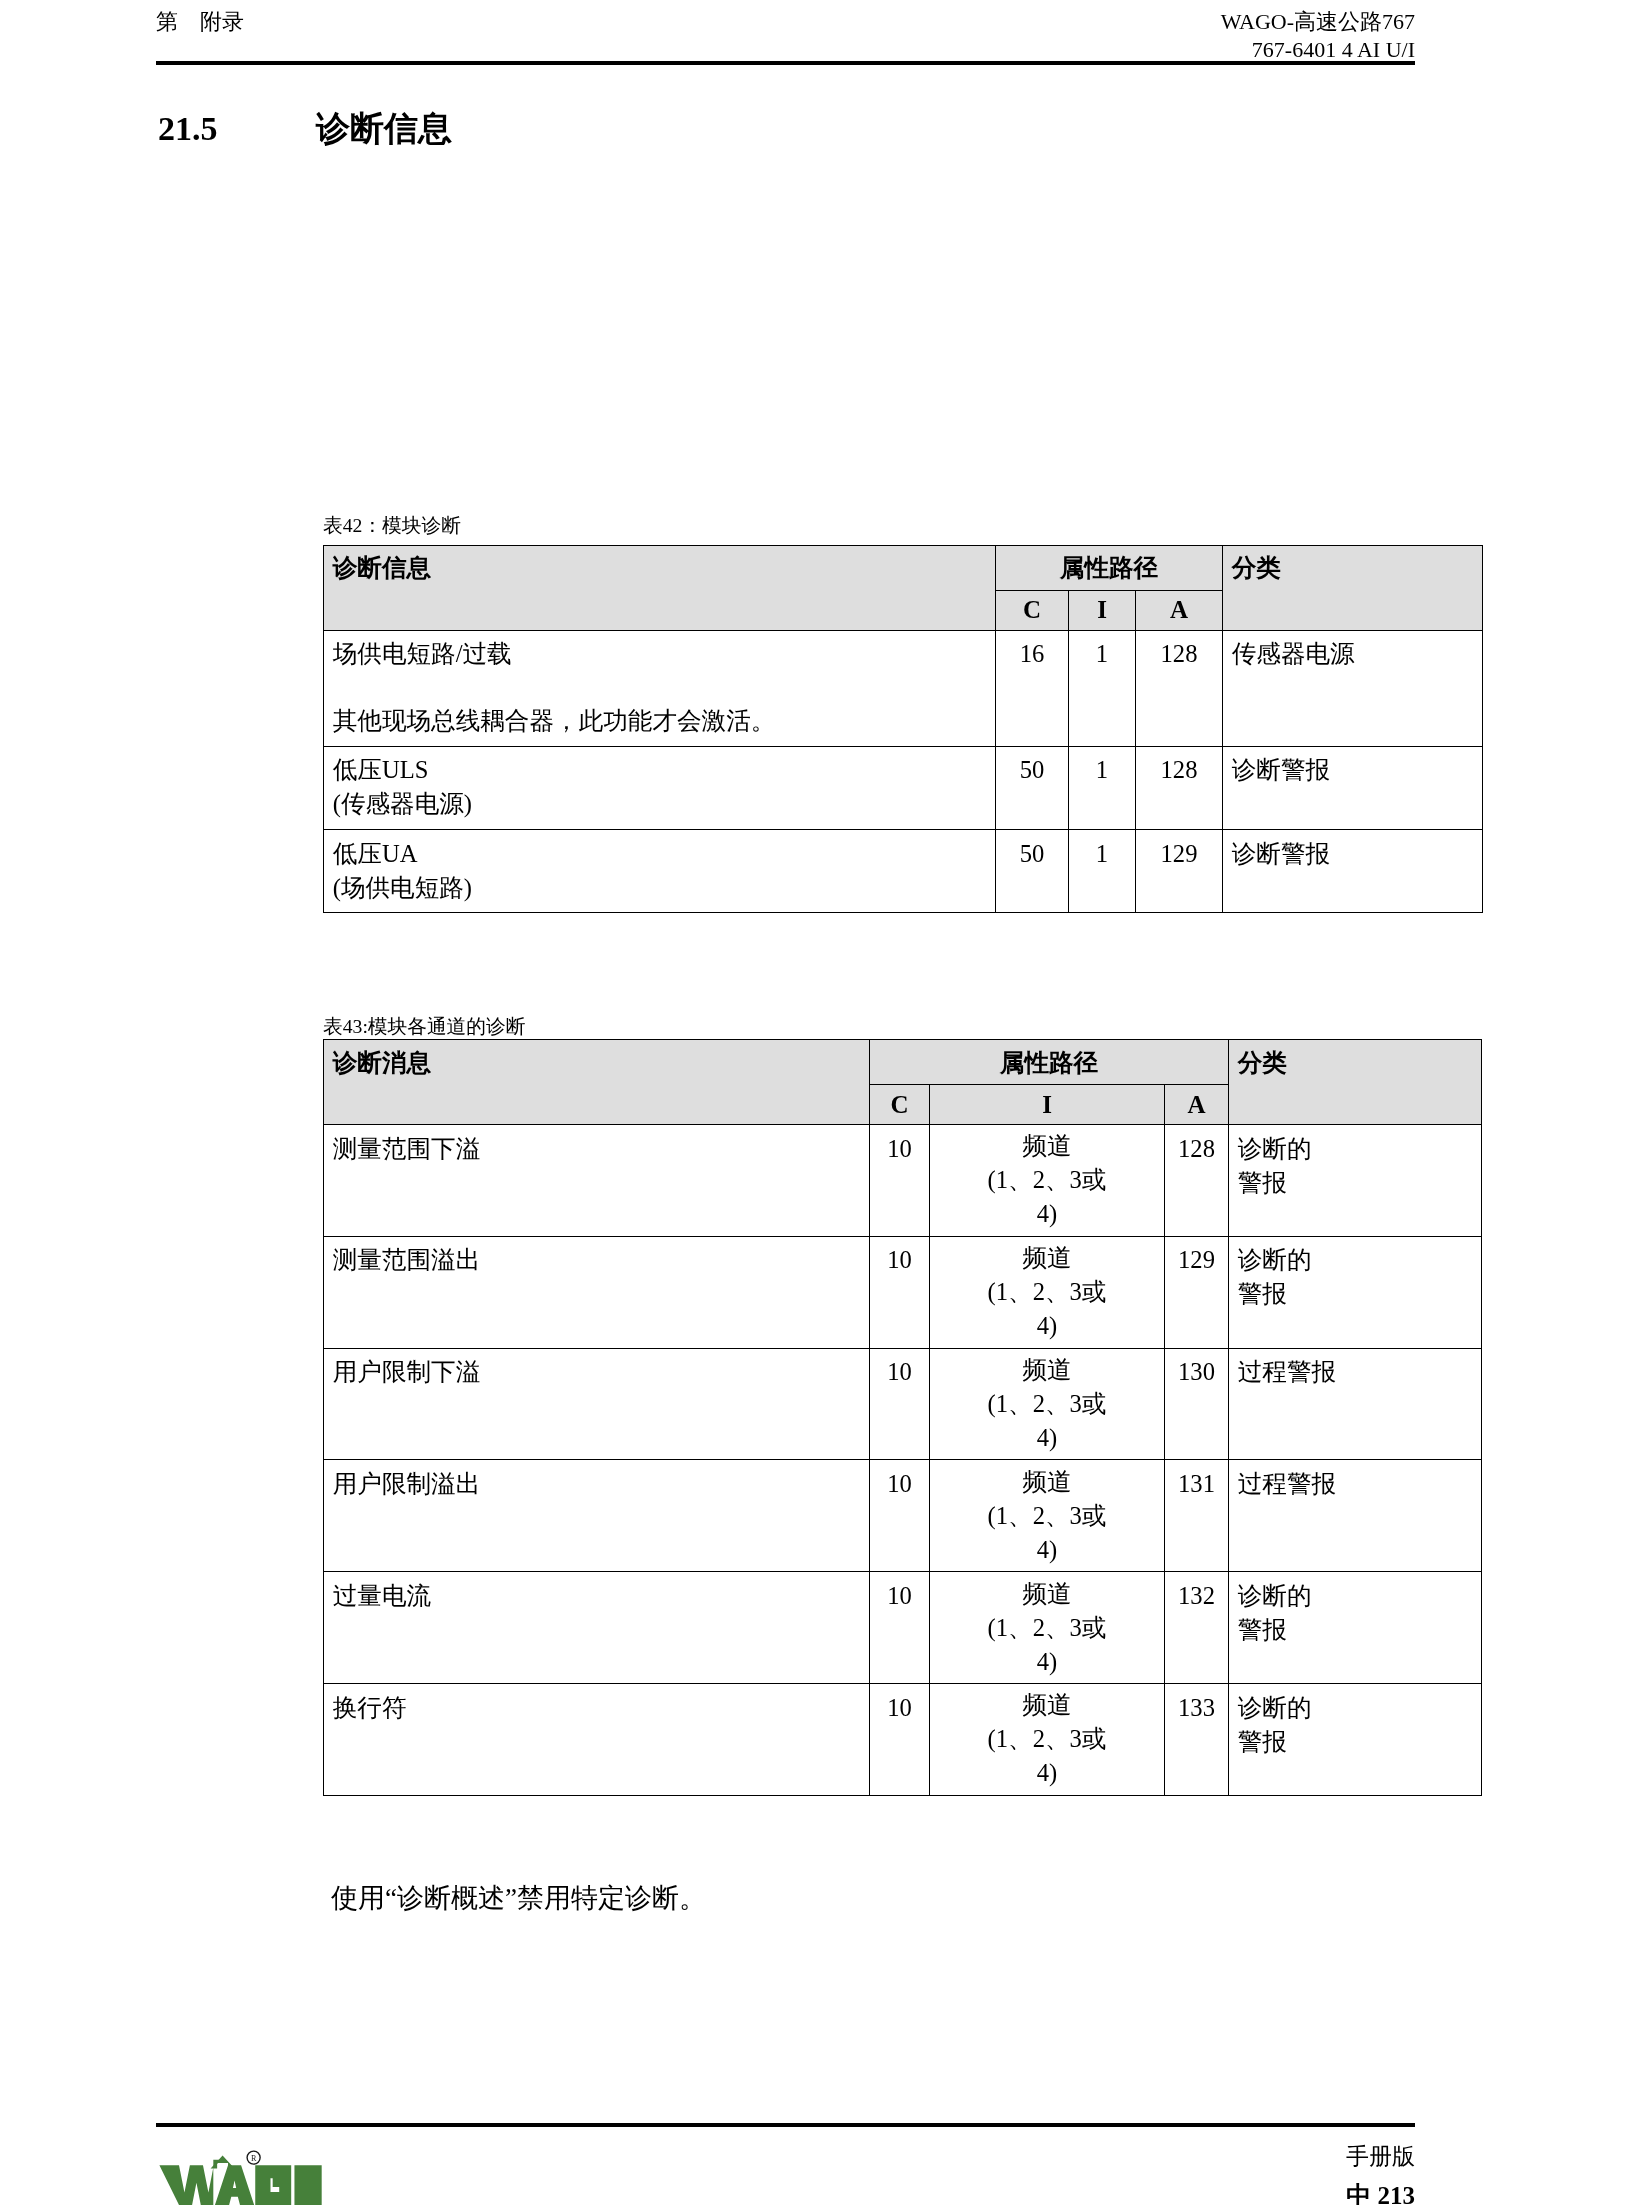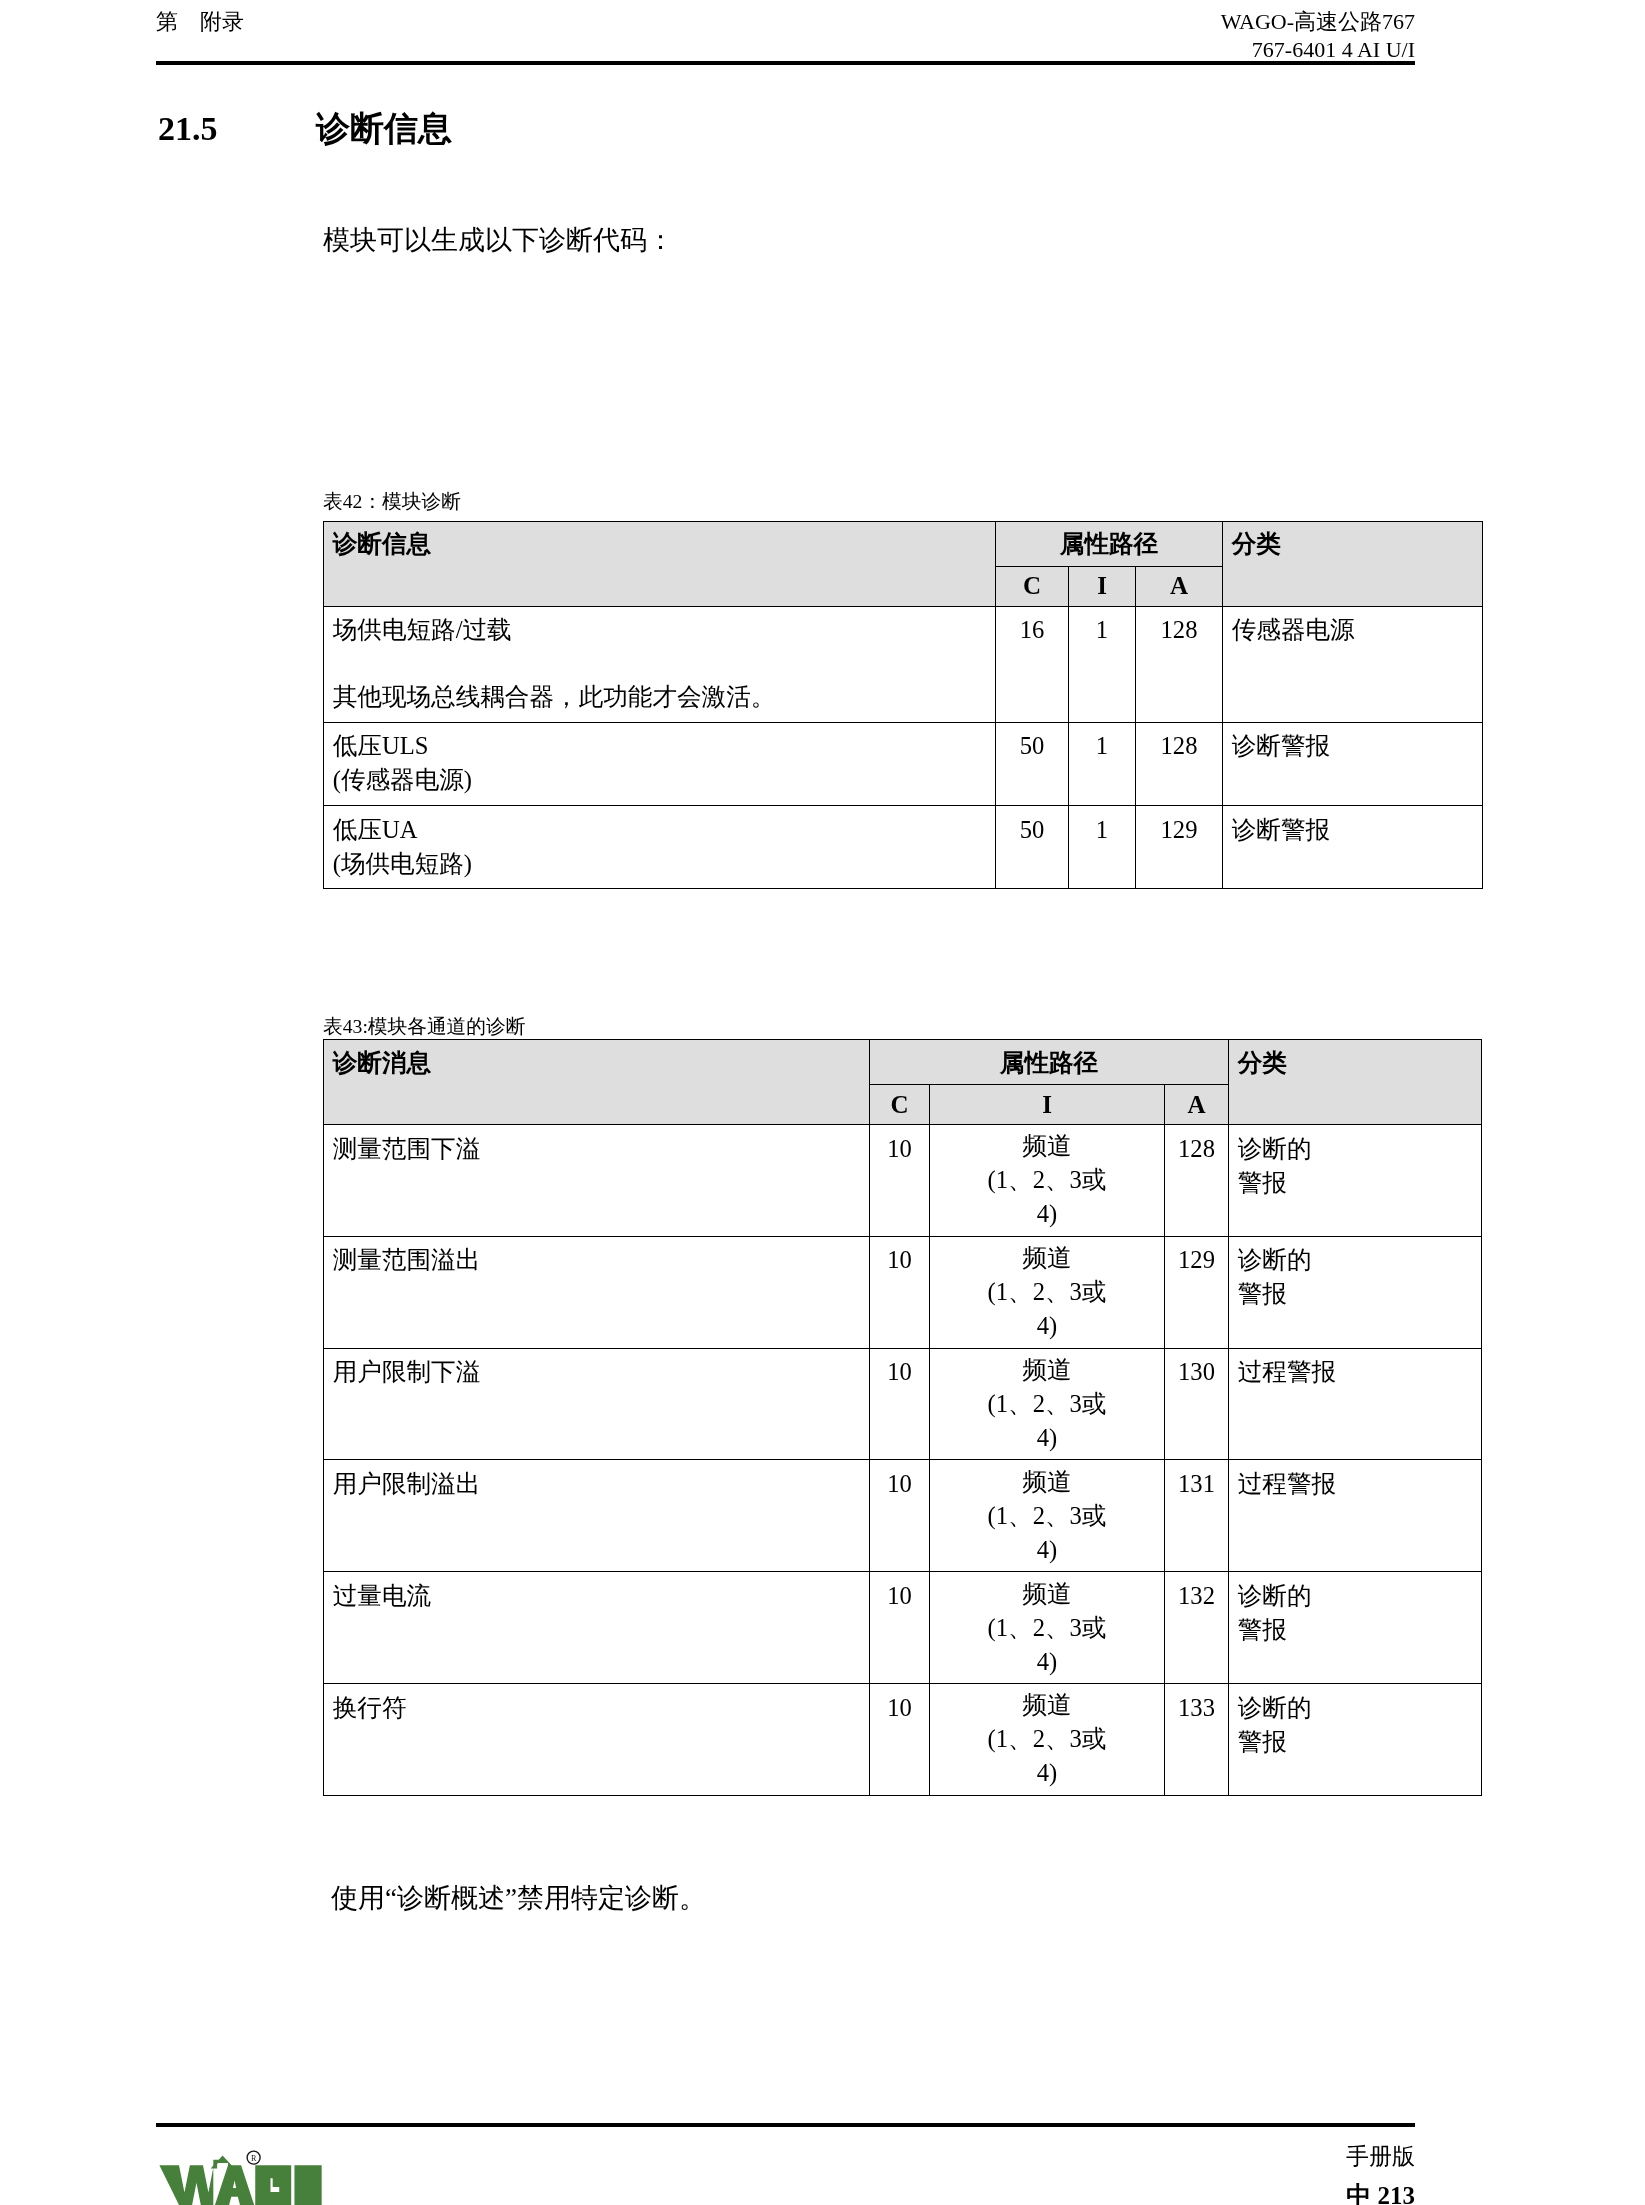--- a/index.html
+++ b/index.html
@@ -134,21 +134,21 @@
   }
   .nowrap-note {
     display: block;
   }
   .gap {
     display: block;
     height: 33px;
   }
 
   
-  .t42 { position: absolute; left: 323px; top: 489px; }
+  .t42 { position: absolute; left: 323px; top: 513px; }
   .t42 .cap { margin-bottom: 7.6px; }
   .t42 col.c-msg  { width: 672px; }
   .t42 col.c-c    { width: 73px; }
   .t42 col.c-i    { width: 67px; }
   .t42 col.c-a    { width: 87px; }
   .t42 col.c-cat  { width: 260px; }
 
   
   .t43 { position: absolute; left: 323px; top: 1014px; }
   .t43 .cap { margin-bottom: 1px; }
@@ -227,21 +227,20 @@
       <div>767-6401 4 AI U/I</div>
     </div>
   </div>
   <div class="header-rule"></div>
 
   <div class="section-heading">
     <span class="num">21.5</span><span>诊断信息</span>
   </div>
 
   <div class="body-col">
-    <p class="para spaced">模块可以生成以下诊断代码：</p>
   </div>
 
   <div class="t42">
     <p class="table-caption cap">表42：模块诊断</p>
     <table class="doc-table">
       <colgroup>
         <col class="c-msg">
           <col class="c-c">
           <col class="c-i">
           <col class="c-a">

